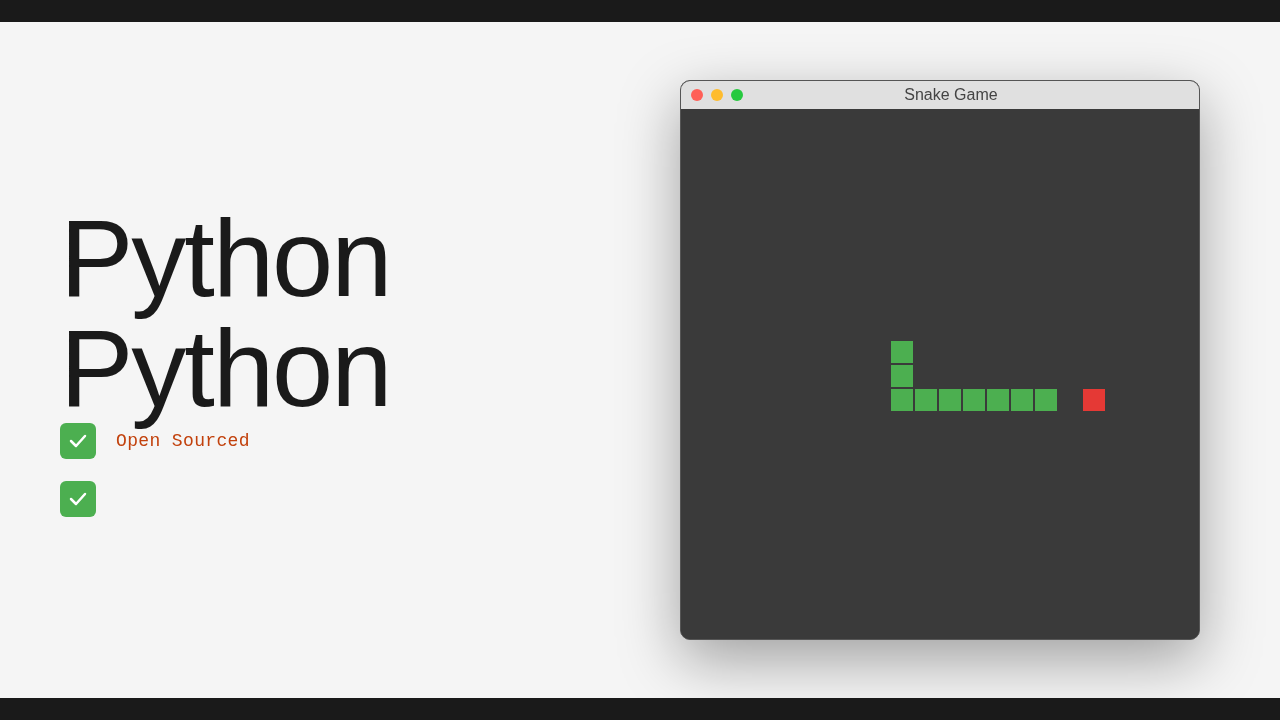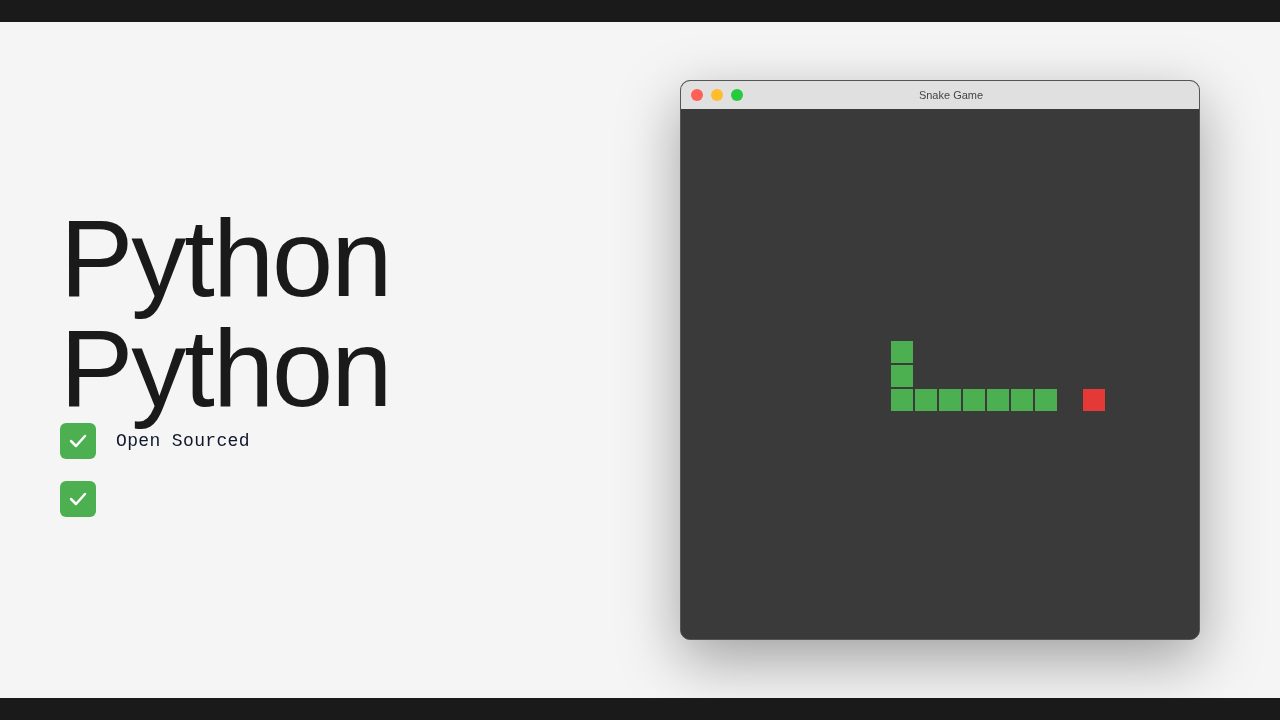--- a/index.html
+++ b/index.html
@@ -72,21 +72,21 @@
     }
 
     .check-badge svg {
       width: 20px;
       height: 20px;
     }
 
     .feature-text {
       font-family: 'Courier New', Courier, monospace;
       font-size: 18px;
-      color: #0f172a;
+      color: #c2410c;
       letter-spacing: 0.02em;
     }
 
     .right-panel {
       flex: 1;
       display: flex;
       align-items: center;
       justify-content: flex-end;
       padding-right: 20px;
     }
@@ -119,21 +119,21 @@
       border-radius: 50%;
     }
 
     .tl-red { background: #ff5f57; }
     .tl-yellow { background: #febc2e; }
     .tl-green { background: #27c93f; }
 
     .window-title {
       flex: 1;
       text-align: center;
-      font-size: 11px;
+      font-size: 16px;
       color: #444;
       margin-left: -38px;
     }
 
     .game-canvas {
       flex: 1;
       background: #3a3a3a;
       position: relative;
       overflow: hidden;
     }

